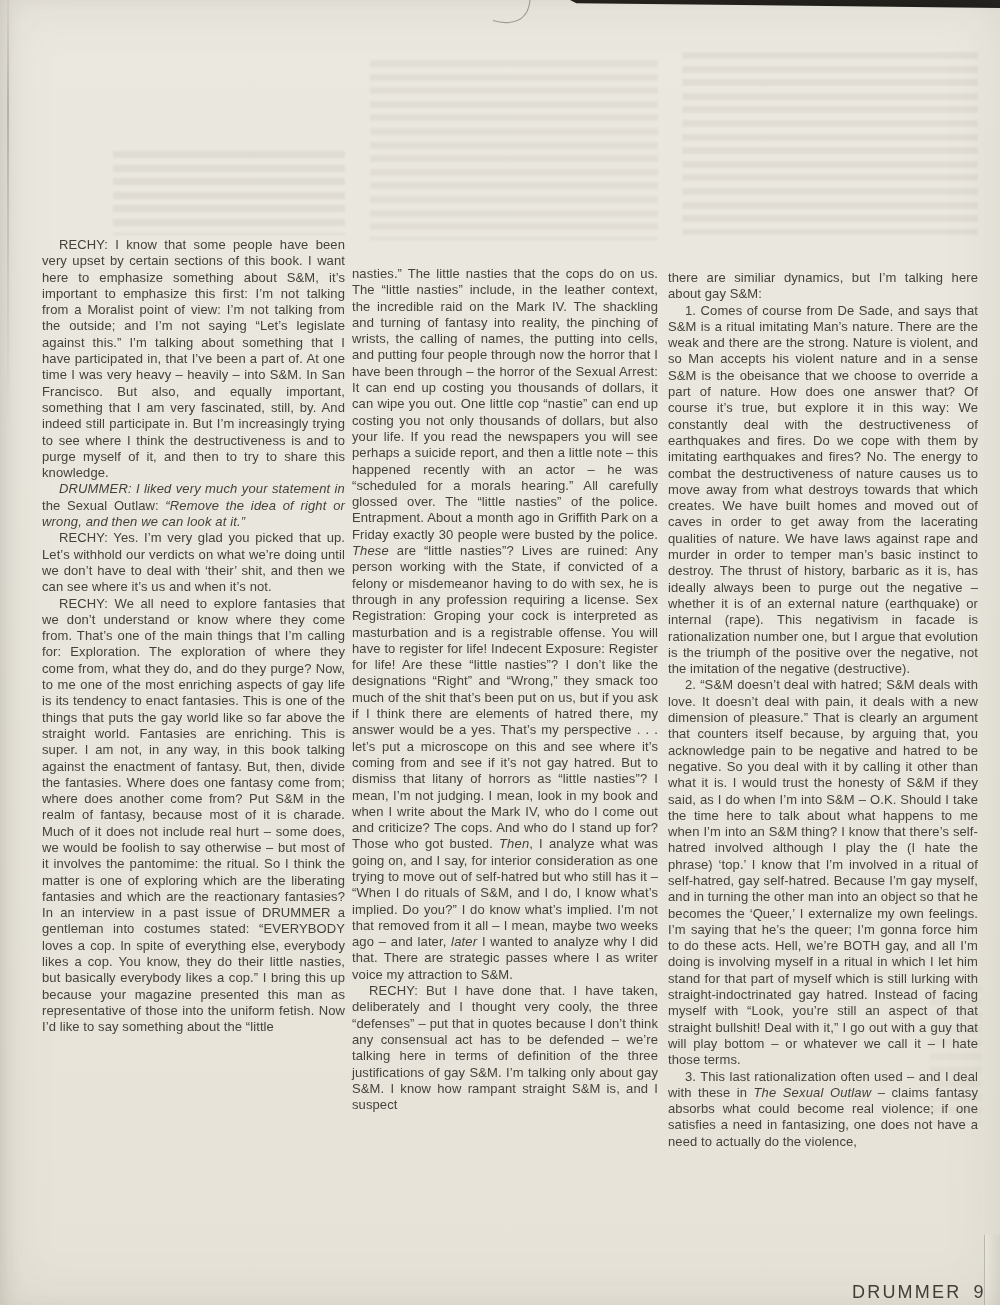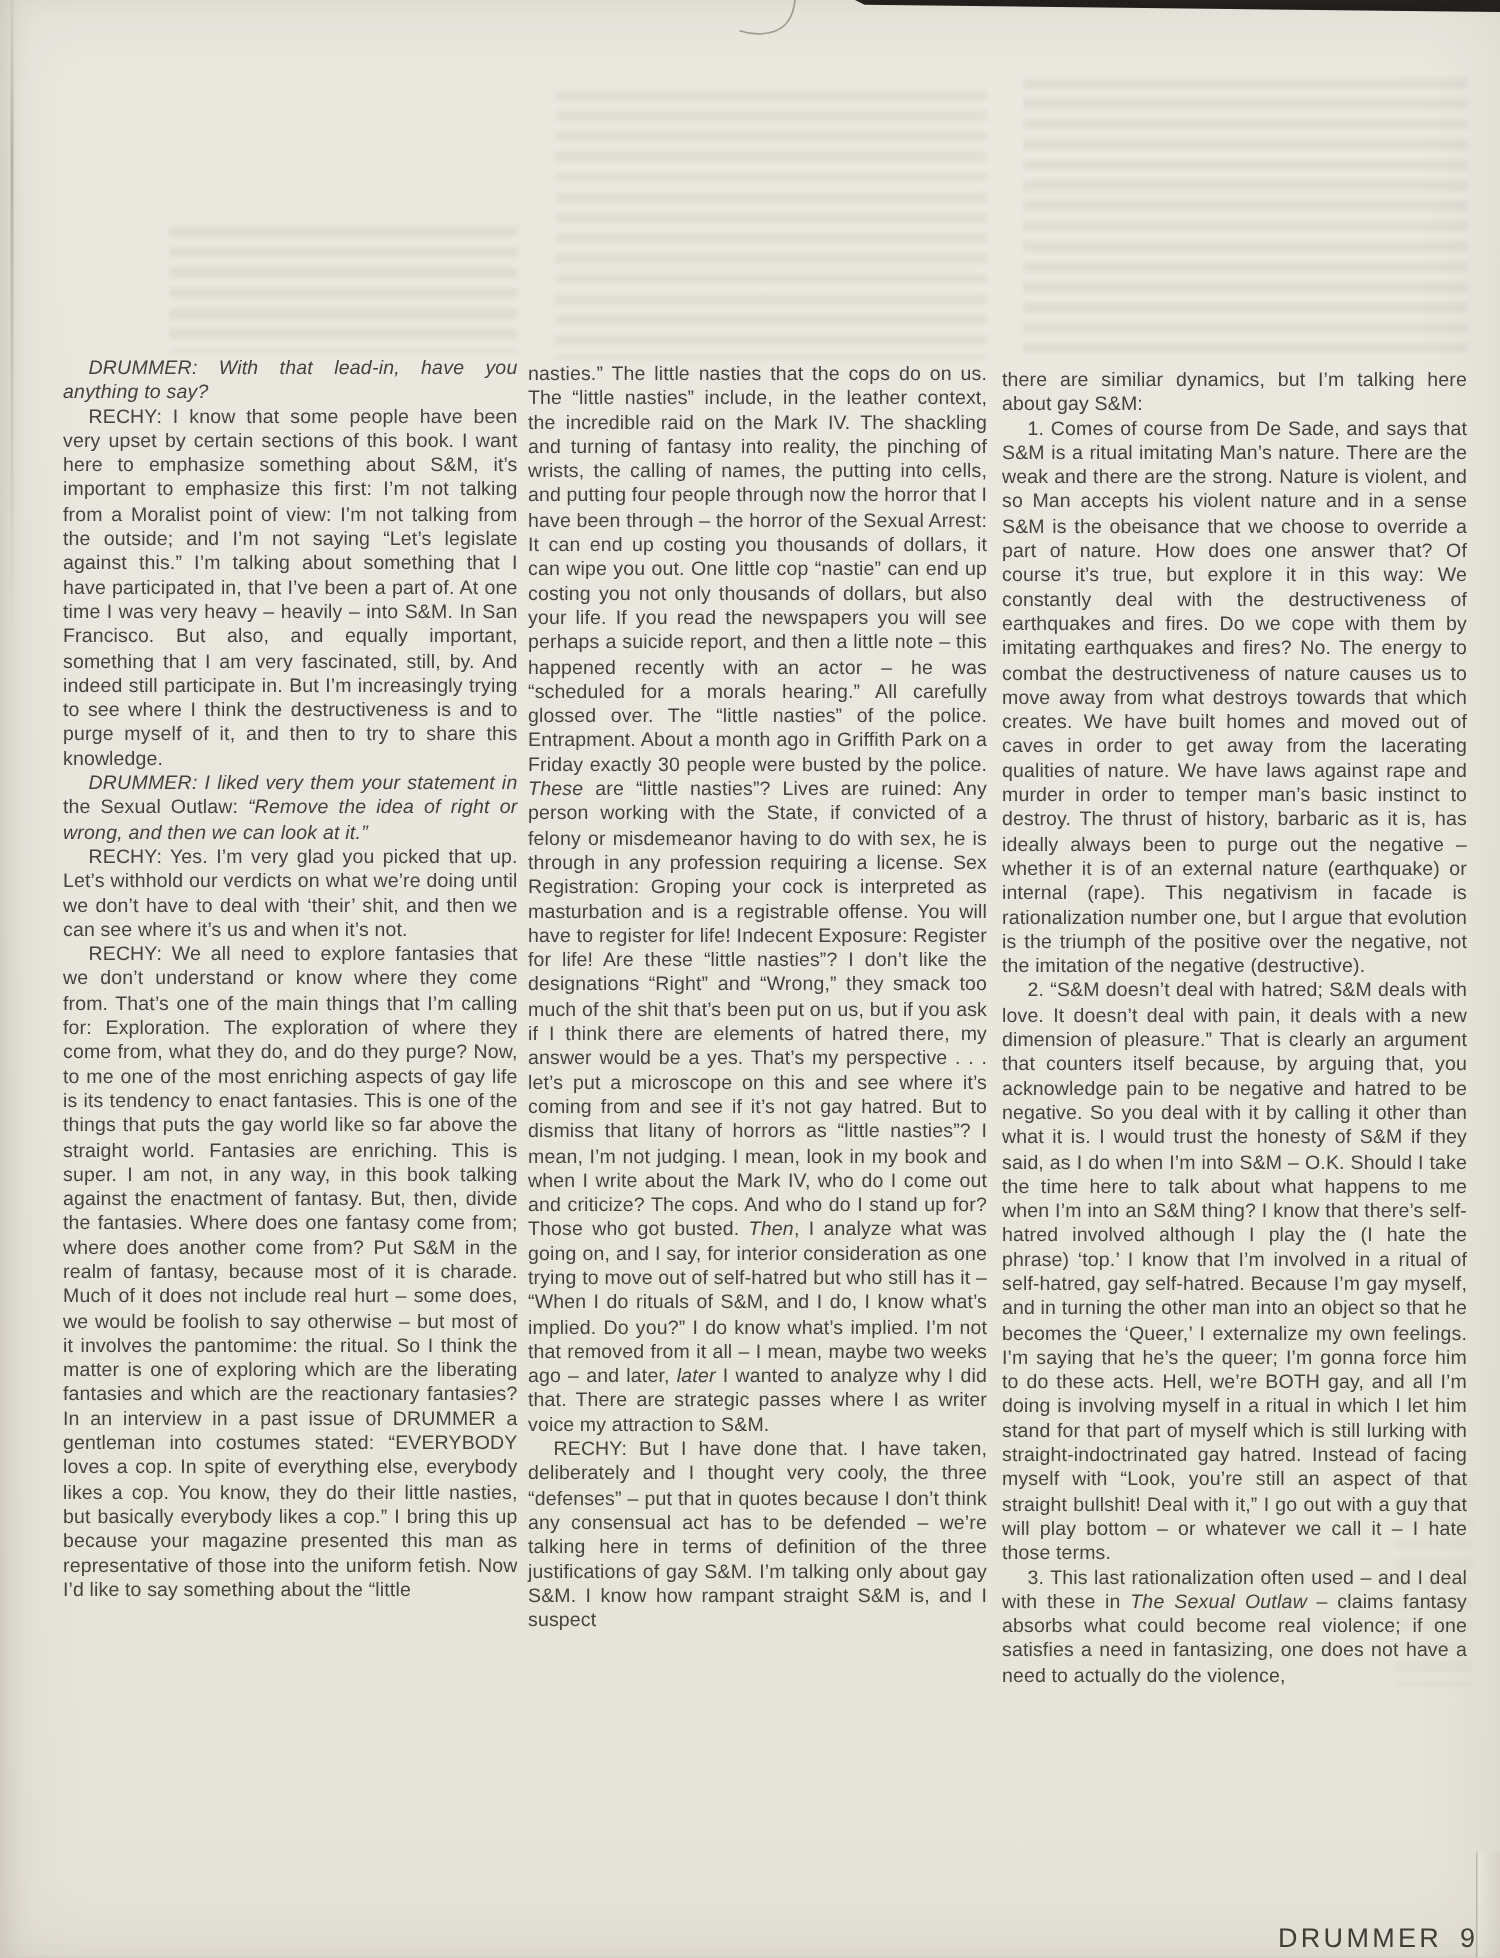--- a/index.html
+++ b/index.html
@@ -17,21 +17,21 @@
   }
   .col{
     position:absolute;
     text-align:justify;
     color:#45423c;
     font-size:13px;
     line-height:16.3px;
     letter-spacing:.1px;
   }
   .col p{margin:0;text-indent:17px;}
-  .col p.noindent{text-indent:0;}
+  .col p.noindent{text-indent:0;margin-top:25px;}
   .seg-rm{font-style:normal;}
   .seg-it{font-style:italic;letter-spacing:.15px;}
   .col-1{left:42px;top:237px;width:303px;}
   .col-2{left:352px;top:241px;width:306px;}
   .col-3{left:668px;top:245px;width:310px;}
   .footer{
     position:absolute;top:1282px;left:852px;
     color:#3f3c37;font-size:18px;letter-spacing:2.2px;
     white-space:nowrap;
   }
@@ -77,23 +77,22 @@
   <div class="ghost ghost-c"></div>
   <div class="ghost ghost-d"></div>
   <div class="scan-top-edge"></div>
   <div class="crease"></div>
   <div class="edge-bottom-right"></div>
   <svg class="fiber" viewBox="0 0 70 30">
     <path d="M52 0 C51 10 47 18 38 21 C30 23.5 21 22.5 15 20.5" stroke="#7d7568" stroke-width="1.1" fill="none" opacity="0.65"></path>
   </svg>
 
   <div class="col col-1">
-      <p><span class="seg-it">DRUMMER: With that lead-in, have you anything to say?</span></p>
       <p><span class="seg-rm">RECHY: I know that some people have been very upset by certain sections of this book. I want here to emphasize something about S&amp;M, it’s important to emphasize this first: I’m not talking from a Moralist point of view: I’m not talking from the outside; and I’m not saying “Let’s legislate against this.” I’m talking about something that I have participated in, that I’ve been a part of. At one time I was very heavy – heavily – into S&amp;M. In San Francisco. But also, and equally important, something that I am very fascinated, still, by. And indeed still participate in. But I’m increasingly trying to see where I think the destructiveness is and to purge myself of it, and then to try to share this knowledge.</span></p>
-      <p><span class="seg-it">DRUMMER: I liked very them your statement in </span><span class="seg-rm">the Sexual Outlaw: </span><span class="seg-it">“Remove the idea of right or wrong, and then we can look at it.”</span></p>
+      <p><span class="seg-it">DRUMMER: I liked very much your statement in </span><span class="seg-rm">the Sexual Outlaw: </span><span class="seg-it">“Remove the idea of right or wrong, and then we can look at it.”</span></p>
       <p><span class="seg-rm">RECHY: Yes. I’m very glad you picked that up. Let’s withhold our verdicts on what we’re doing until we don’t have to deal with ‘their’ shit, and then we can see where it’s us and when it’s not.</span></p>
       <p><span class="seg-rm">RECHY: We all need to explore fantasies that we don’t understand or know where they come from. That’s one of the main things that I’m calling for: Exploration. The exploration of where they come from, what they do, and do they purge? Now, to me one of the most enriching aspects of gay life is its tendency to enact fantasies. This is one of the things that puts the gay world like so far above the straight world. Fantasies are enriching. This is super. I am not, in any way, in this book talking against the enactment of fantasy. But, then, divide the fantasies. Where does one fantasy come from; where does another come from? Put S&amp;M in the realm of fantasy, because most of it is charade. Much of it does not include real hurt – some does, we would be foolish to say otherwise – but most of it involves the pantomime: the ritual. So I think the matter is one of exploring which are the liberating fantasies and which are the reactionary fantasies? In an interview in a past issue of DRUMMER a gentleman into costumes stated: “EVERYBODY loves a cop. In spite of everything else, everybody likes a cop. You know, they do their little nasties, but basically everybody likes a cop.” I bring this up because your magazine presented this man as representative of those into the uniform fetish. Now I’d like to say something about the “little</span></p>
     </div>
   <div class="col col-2">
       <p class="noindent"><span class="seg-rm">nasties.” The little nasties that the cops do on us. The “little nasties” include, in the leather context, the incredible raid on the Mark IV. The shackling and turning of fantasy into reality, the pinching of wrists, the calling of names, the putting into cells, and putting four people through now the horror that I have been through – the horror of the Sexual Arrest: It can end up costing you thousands of dollars, it can wipe you out. One little cop “nastie” can end up costing you not only thousands of dollars, but also your life. If you read the newspapers you will see perhaps a suicide report, and then a little note – this happened recently with an actor – he was “scheduled for a morals hearing.” All carefully glossed over. The “little nasties” of the police. Entrapment. About a month ago in Griffith Park on a Friday exactly 30 people were busted by the police. </span><span class="seg-it">These</span><span class="seg-rm"> are “little nasties”? Lives are ruined: Any person working with the State, if convicted of a felony or misdemeanor having to do with sex, he is through in any profession requiring a license. Sex Registration: Groping your cock is interpreted as masturbation and is a registrable offense. You will have to register for life! Indecent Exposure: Register for life! Are these “little nasties”? I don’t like the designations “Right” and “Wrong,” they smack too much of the shit that’s been put on us, but if you ask if I think there are elements of hatred there, my answer would be a yes. That’s my perspective . . . let’s put a microscope on this and see where it’s coming from and see if it’s not gay hatred. But to dismiss that litany of horrors as “little nasties”? I mean, I’m not judging. I mean, look in my book and when I write about the Mark IV, who do I come out and criticize? The cops. And who do I stand up for? Those who got busted. </span><span class="seg-it">Then</span><span class="seg-rm">, I analyze what was going on, and I say, for interior consideration as one trying to move out of self-hatred but who still has it – “When I do rituals of S&amp;M, and I do, I know what’s implied. Do you?” I do know what’s implied. I’m not that removed from it all – I mean, maybe two weeks ago – and later, </span><span class="seg-it">later</span><span class="seg-rm"> I wanted to analyze why I did that. There are strategic passes where I as writer voice my attraction to S&amp;M.</span></p>
       <p><span class="seg-rm">RECHY: But I have done that. I have taken, deliberately and I thought very cooly, the three “defenses” – put that in quotes because I don’t think any consensual act has to be defended – we’re talking here in terms of definition of the three justifications of gay S&amp;M. I’m talking only about gay S&amp;M. I know how rampant straight S&amp;M is, and I suspect</span></p>
     </div>
   <div class="col col-3">
       <p class="noindent"><span class="seg-rm">there are similiar dynamics, but I’m talking here about gay S&amp;M:</span></p>
       <p><span class="seg-rm">1. Comes of course from De Sade, and says that S&amp;M is a ritual imitating Man’s nature. There are the weak and there are the strong. Nature is violent, and so Man accepts his violent nature and in a sense S&amp;M is the obeisance that we choose to override a part of nature. How does one answer that? Of course it’s true, but explore it in this way: We constantly deal with the destructiveness of earthquakes and fires. Do we cope with them by imitating earthquakes and fires? No. The energy to combat the destructiveness of nature causes us to move away from what destroys towards that which creates. We have built homes and moved out of caves in order to get away from the lacerating qualities of nature. We have laws against rape and murder in order to temper man’s basic instinct to destroy. The thrust of history, barbaric as it is, has ideally always been to purge out the negative – whether it is of an external nature (earthquake) or internal (rape). This negativism in facade is rationalization number one, but I argue that evolution is the triumph of the positive over the negative, not the imitation of the negative (destructive).</span></p>

